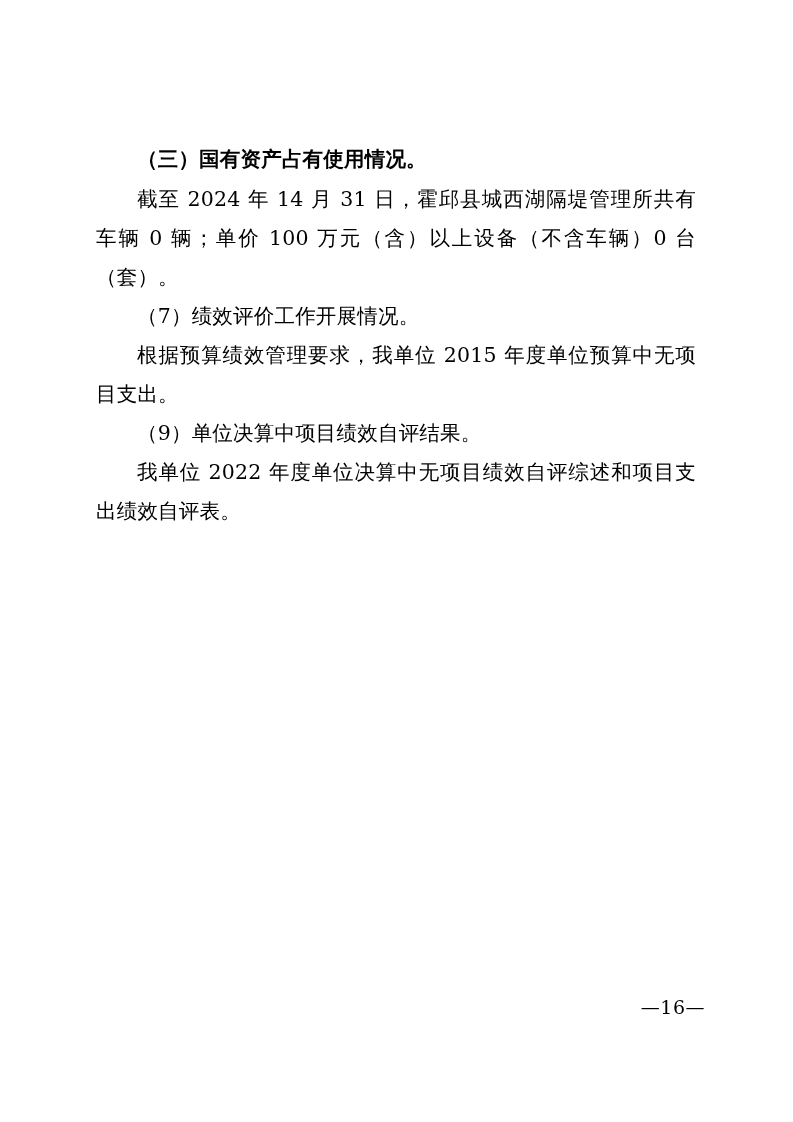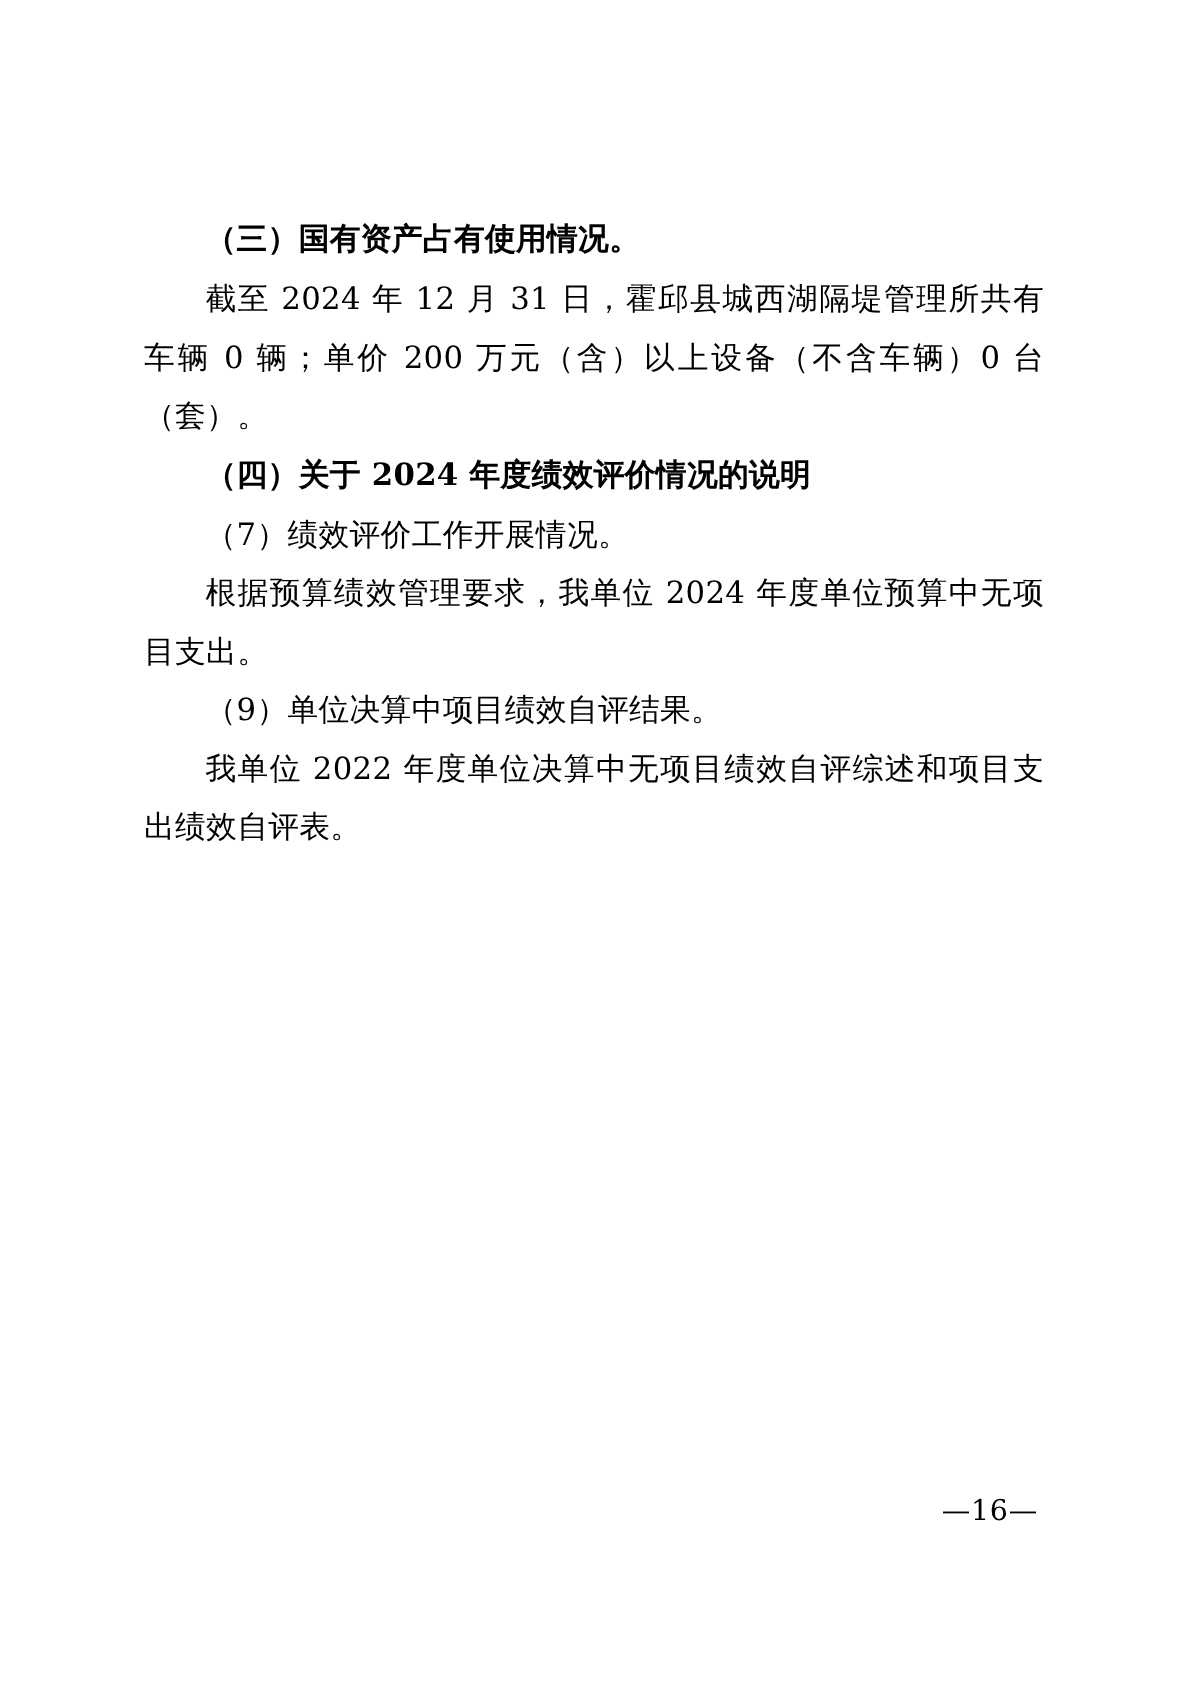--- a/index.html
+++ b/index.html
@@ -39,43 +39,42 @@
   }
   .para.indent {
     text-indent: 41px;
   }
   .para.sub {
     text-indent: 41px;
   }
   .page-number {
     position: absolute;
     left: 0;
-    right: 101px;
+    right: 88px;
     bottom: 104px;
     text-align: right;
     font-size: 19px;
     font-family: "DejaVu Serif", "Liberation Serif", serif;
     letter-spacing: 0.5px;
   }
 </style>
 </head>
 <body>
 
 <div class="page">
   <div class="doc-body">
 
     <p class="para heading">（三）国有资产占有使用情况。</p>
 
-    <p class="para indent">截至 2024 年 12 月 31 日，霍邱县城西湖隔堤管理所共有车辆 0 辆；单价 200 万元（含）以上设备（不含车辆）0 台（套）。</p>
+    <p class="para indent">截至 2024 年 14 月 31 日，霍邱县城西湖隔堤管理所共有车辆 0 辆；单价 100 万元（含）以上设备（不含车辆）0 台（套）。</p>
 
-    <p class="para heading">（四）关于 2024 年度绩效评价情况的说明</p>
 
     <p class="para sub">（7）绩效评价工作开展情况。</p>
 
-    <p class="para indent">根据预算绩效管理要求，我单位 2024 年度单位预算中无项目支出。</p>
+    <p class="para indent">根据预算绩效管理要求，我单位 2015 年度单位预算中无项目支出。</p>
 
     <p class="para sub">（9）单位决算中项目绩效自评结果。</p>
 
     <p class="para indent">我单位 2022 年度单位决算中无项目绩效自评综述和项目支出绩效自评表。</p>
 
   </div>
 
   <div class="page-number">—16—</div>
 </div>
 

